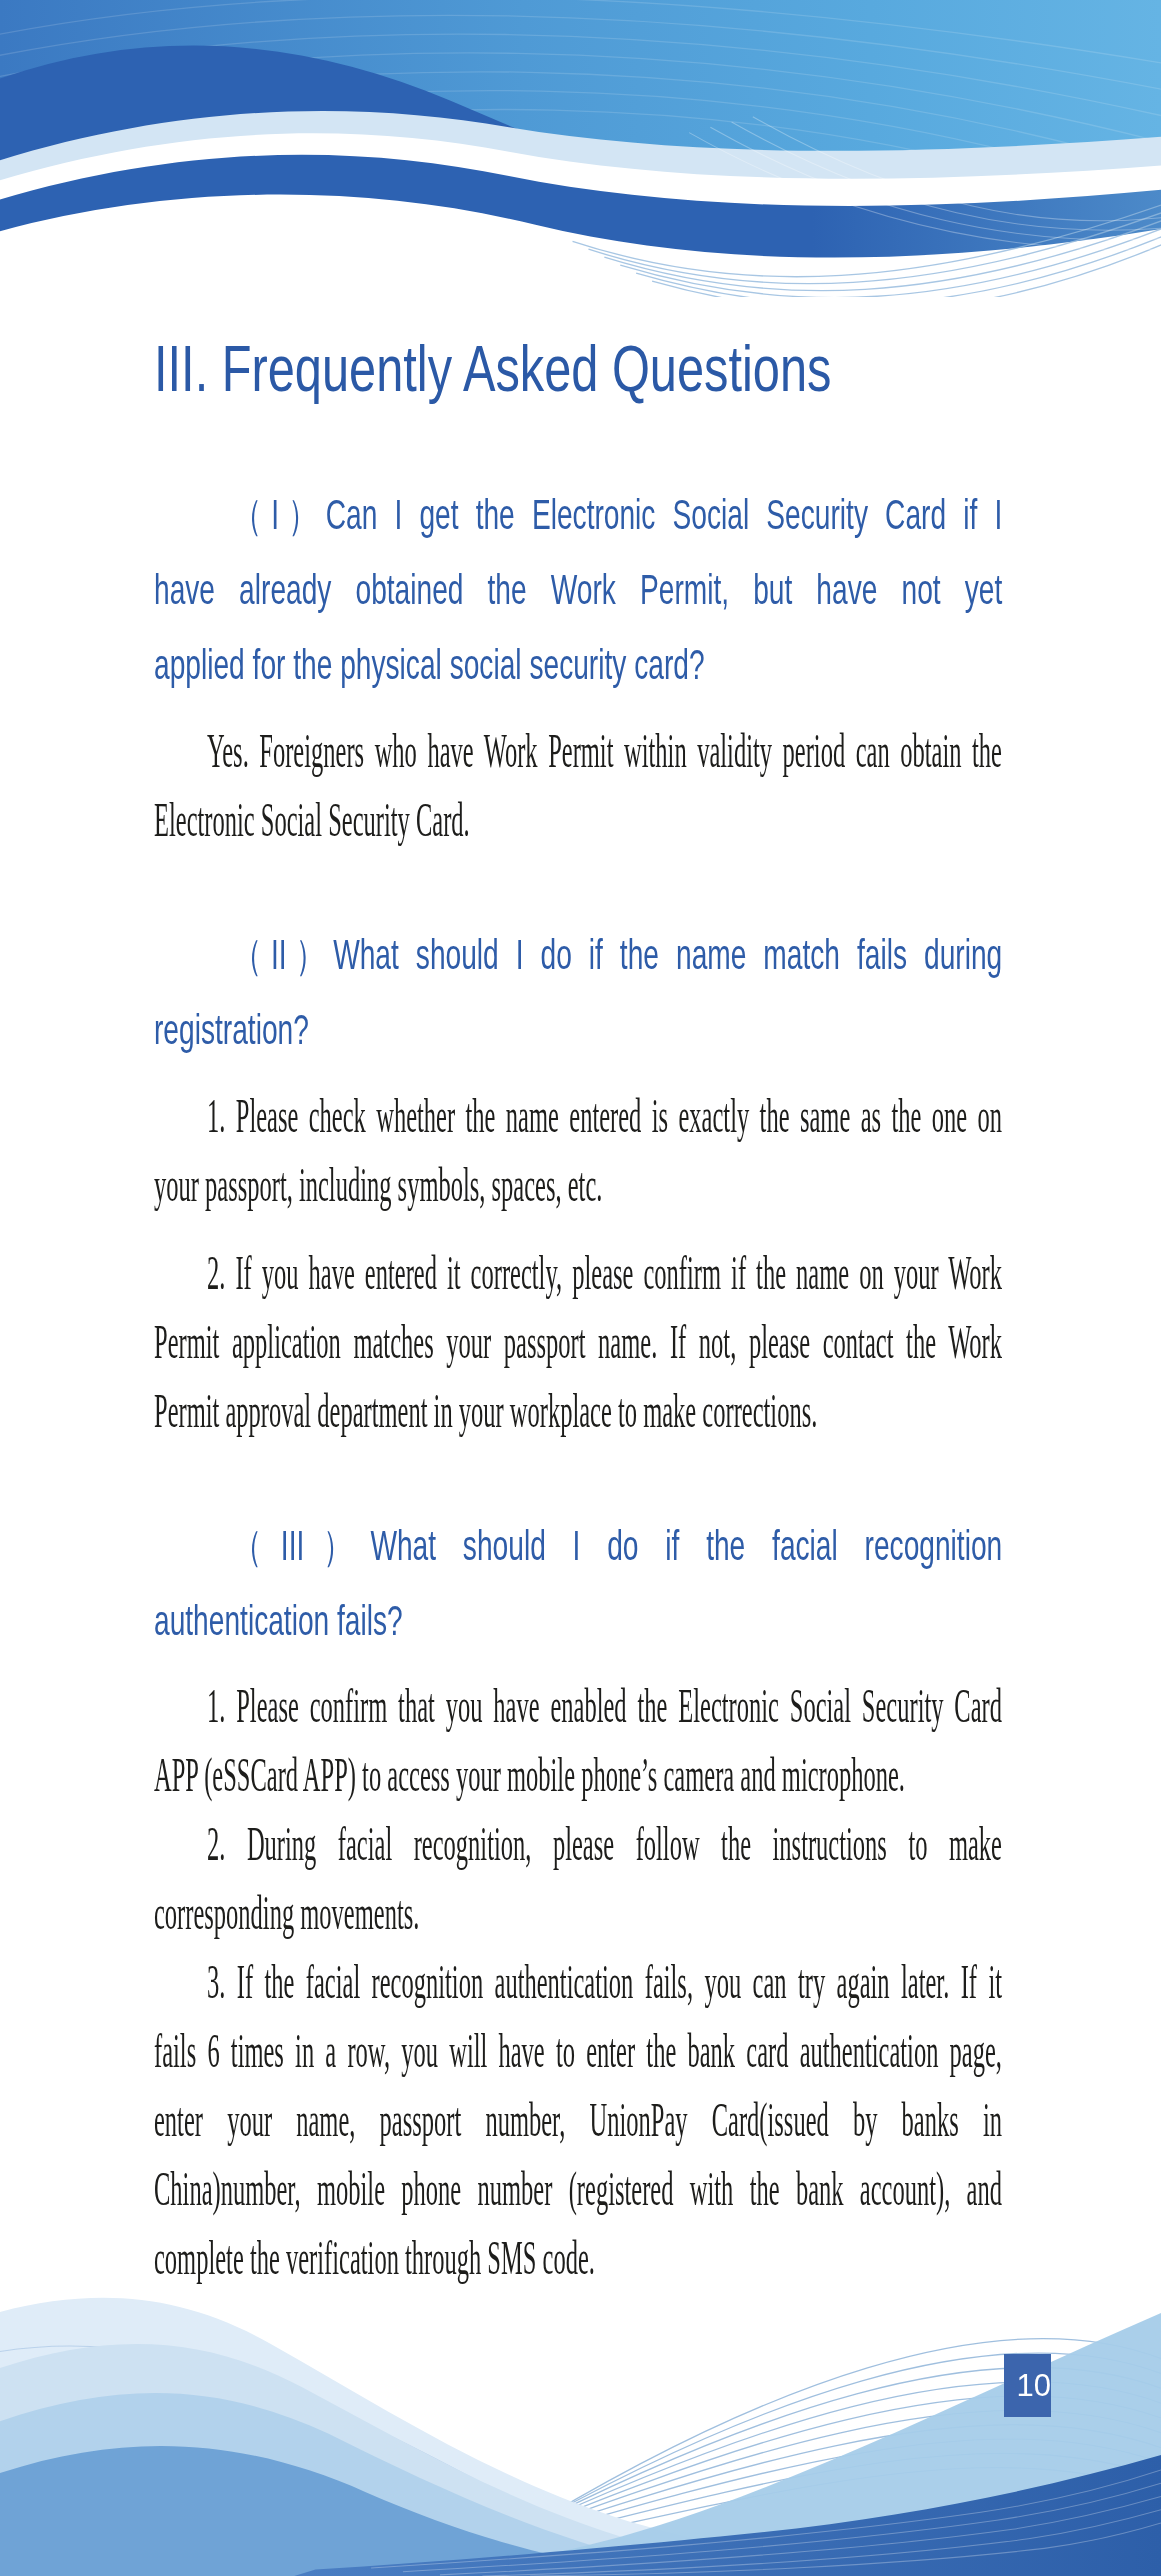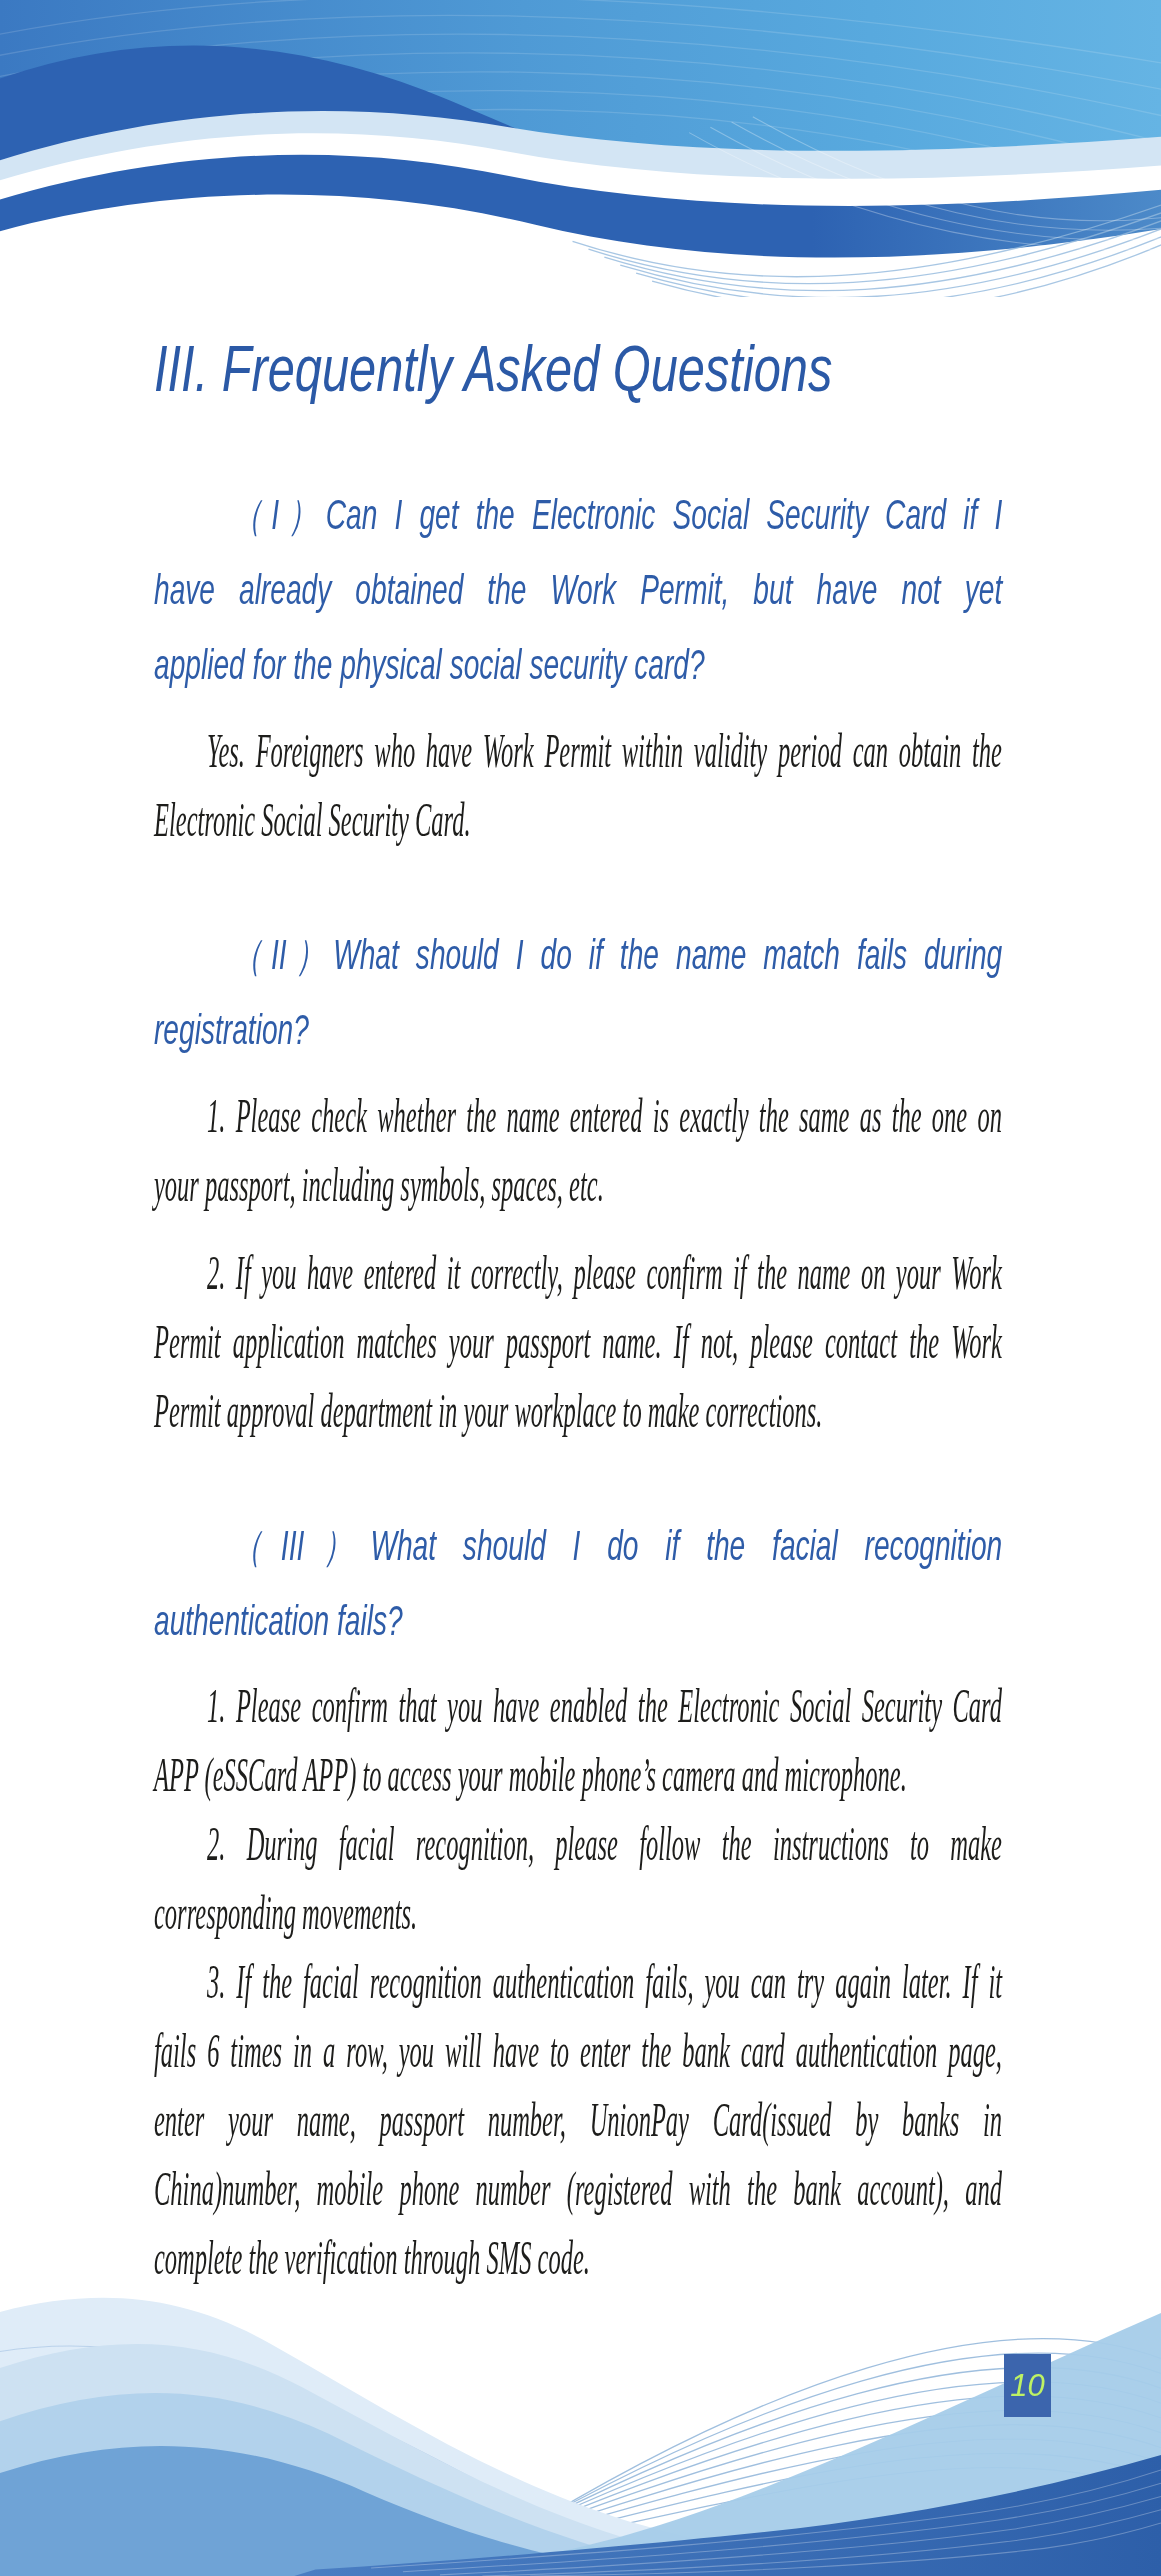--- a/index.html
+++ b/index.html
@@ -1,39 +1,39 @@
 <!DOCTYPE html>
 <html style="font-size:8.5px"><head>
 <meta charset="utf-8">
 <style>
   html,body{margin:0;padding:0;background:#ffffff;}
   .page{position:relative;width:1161px;height:2576px;background:#ffffff;overflow:hidden;
-        font-family:"Liberation Sans",sans-serif;font-style:italic;}
+        font-family:"Liberation Sans",sans-serif;}
   .deco{position:absolute;left:0;pointer-events:none;}
   .deco.hdr{top:0;}
   .deco.ftr{bottom:0;}
   .content{position:absolute;left:154px;top:0;width:848px;}
   .title{margin:324px 0 0 0;font-size:65px;line-height:90px;font-weight:400;
          color:#2b59a6;white-space:nowrap;width:1135px;
          transform:scaleX(.75);transform-origin:0 0;}
   .faq-section{margin-top:63px;}
   .q-para{width:1266px;font-size:42px;line-height:75px;color:#2e5ca8;
           transform:scaleX(.67);transform-origin:0 0;}
   .q-para .ln:first-child{text-indent:119px;}
   .a-para{margin-top:13.8px;width:1696px;font-family:"Liberation Serif",serif;
           font-size:49px;line-height:69px;color:#1d1d1b;
           transform:scaleX(.5);transform-origin:0 0;}
   .a-para .ln:first-child{text-indent:106px;}
   .a-para + .a-para{margin-top:19px;}
   .faq-section.flow .a-para + .a-para{margin-top:0;}
   .ln{text-align:justify;text-align-last:justify;}
   .ln:last-child{text-align-last:left;}
   .page-badge{position:absolute;left:1004px;top:2354px;width:47px;height:63px;
-              background:#3c65ad;color:#bef264;display:flex;align-items:center;
-              justify-content:center;font-size:31px;}
+              background:#3c65ad;color:#ffffff;display:flex;align-items:center;
+              justify-content:flex-end;font-size:31px;}
 </style>
 </head>
 <body>
 
 <div class="page">
 
   <svg class="deco hdr" width="1161" height="297" viewBox="0 0 2190 560" aria-hidden="true">
     <defs>
       <linearGradient id="hgrad" x1="0" y1="0" x2="1" y2="0">
         <stop offset="0" stop-color="#3b79c2"></stop>

